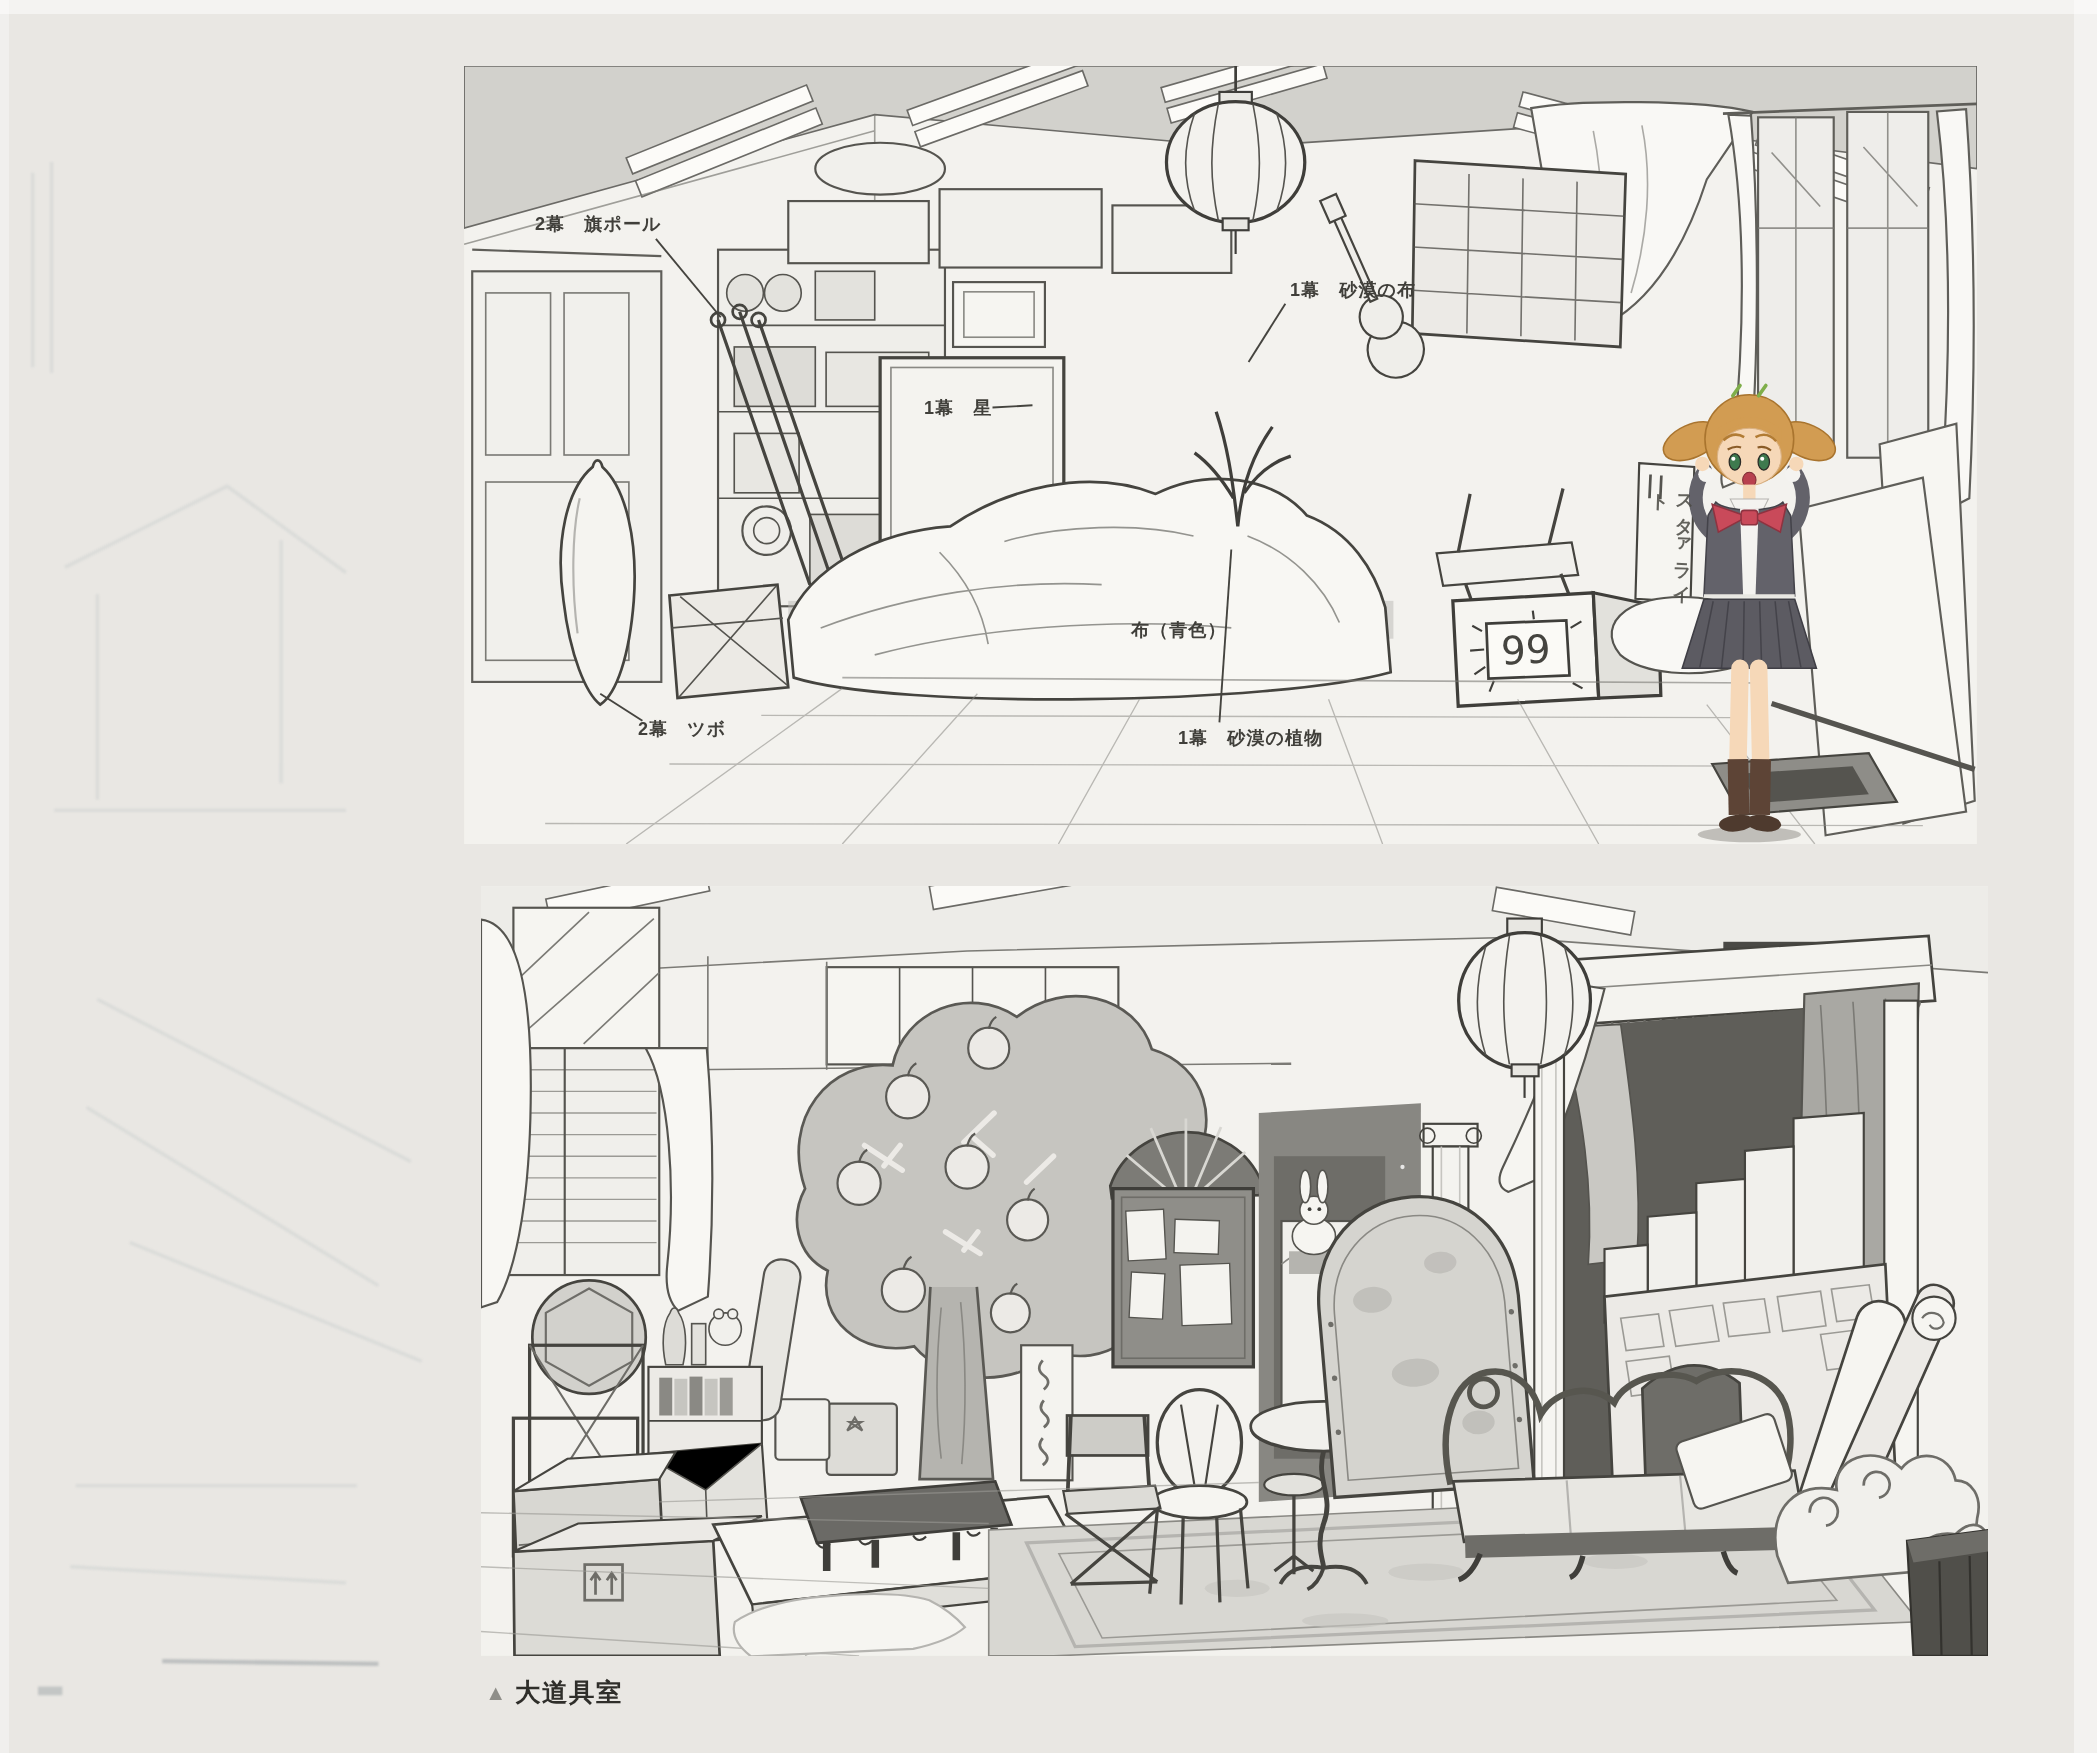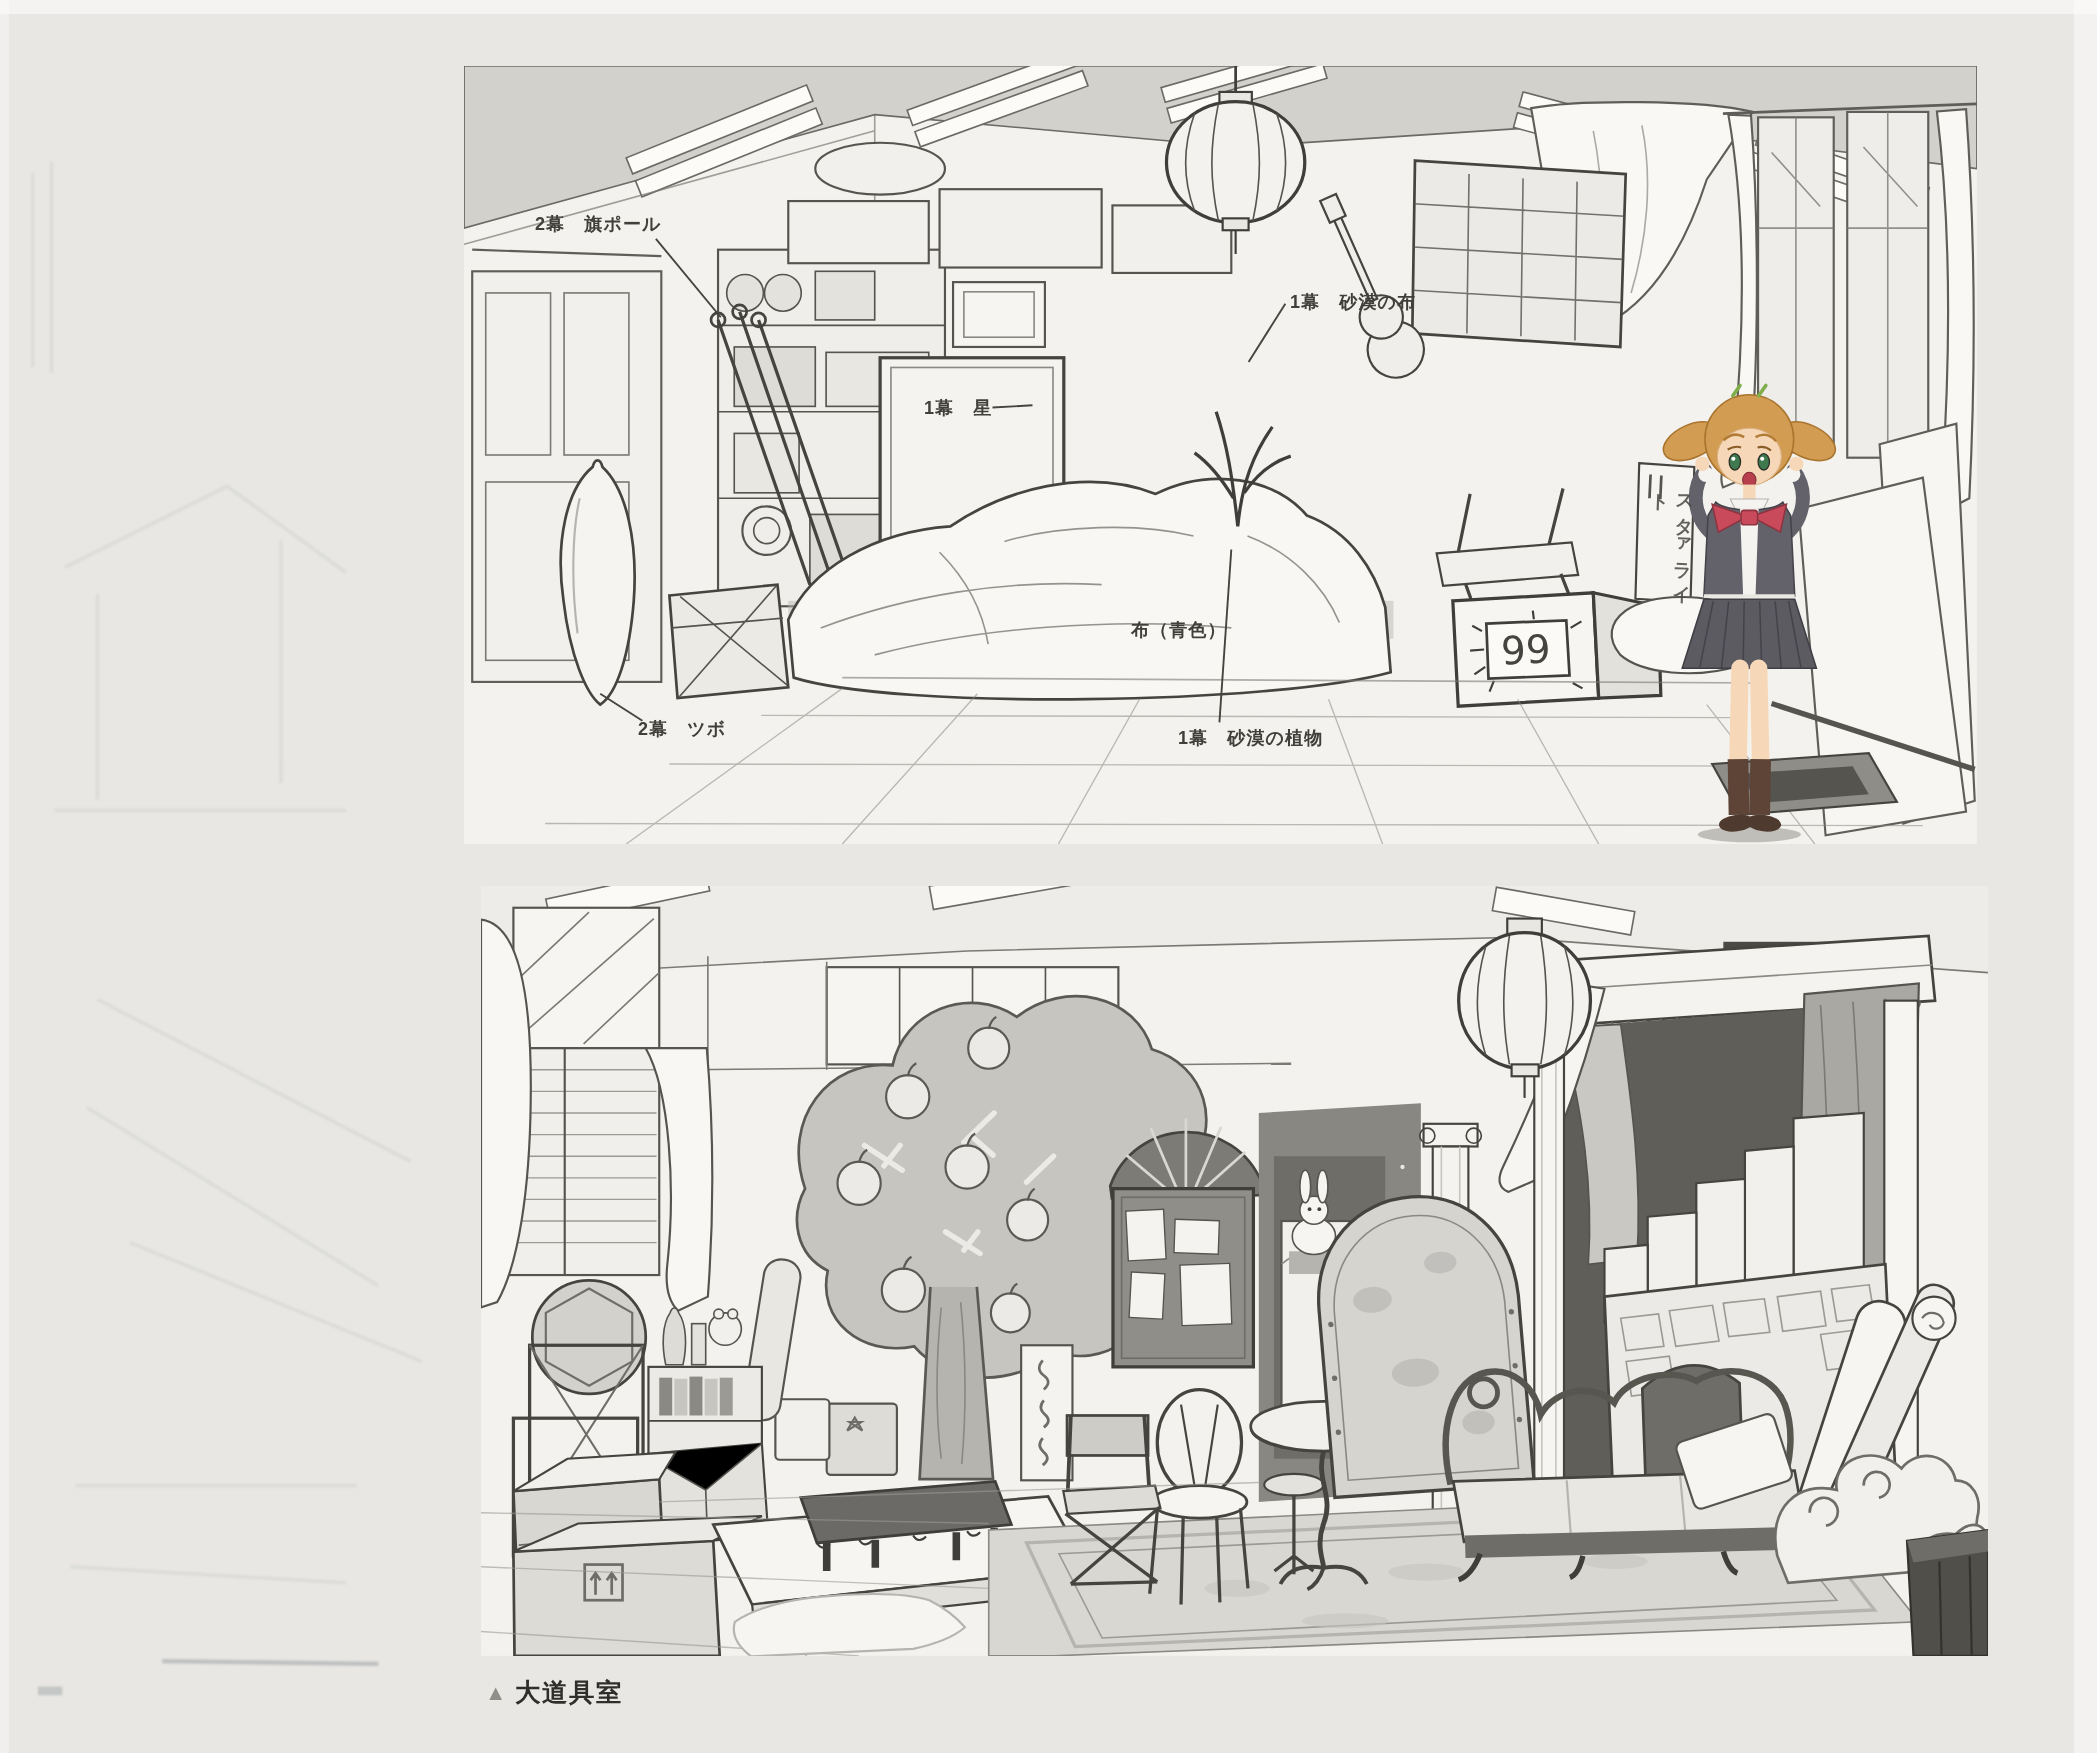--- a/index.html
+++ b/index.html
@@ -211,21 +211,21 @@
 
       <g stroke="#45443f" stroke-width="3.5" fill="none">
         <path d="M355,320 L475,465"></path>
         <path d="M1520,440 L1452,548"></path>
         <path d="M978,632 L1052,628"></path>
         <path d="M330,1212 L252,1162"></path>
         <path d="M1398,1215 L1420,895"></path>
       </g>
     </svg>
     <div class="anno" style="left:58px;top:146px;margin-left:13px;">2幕　旗ポール</div>
-    <div class="anno" style="left:826px;top:224px;">1幕　砂漠の布</div>
+    <div class="anno" style="left:826px;top:212px;">1幕　砂漠の布</div>
     <div class="anno" style="left:460px;top:330px;">1幕　星</div>
     <div class="anno" style="left:667px;top:552px;">布（青色）</div>
     <div class="anno" style="left:174px;top:651px;">2幕　ツボ</div>
     <div class="anno" style="left:714px;top:660px;text-align:center;">1幕　砂漠の植物</div>
     <div class="poster-text" style="left:1182px;top:415px;height:116px;">スタァライト</div>
   </div>
 
   <div class="figure" style="left:481px;top:886px;width:1507px;height:770px;">
     <svg width="1507" height="770" viewBox="0 0 2790 1425">
       <rect width="2790" height="1425" fill="#f3f2ee"></rect>

